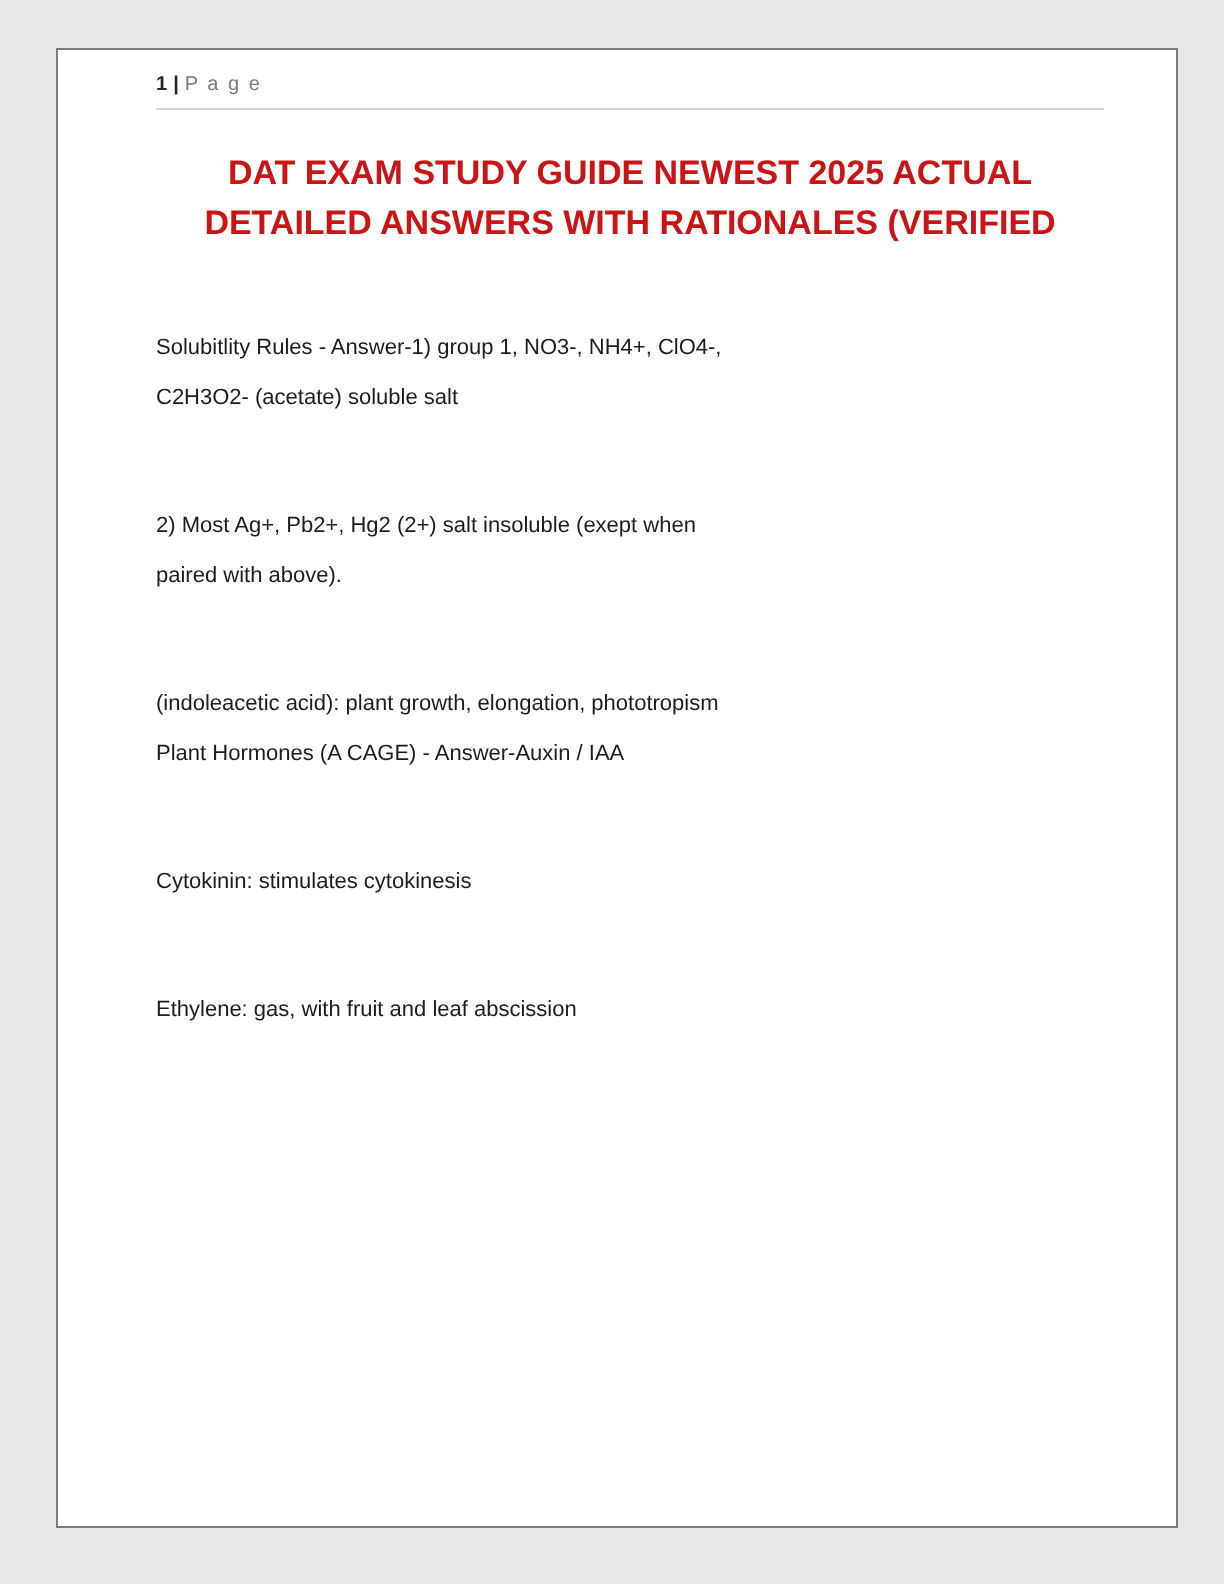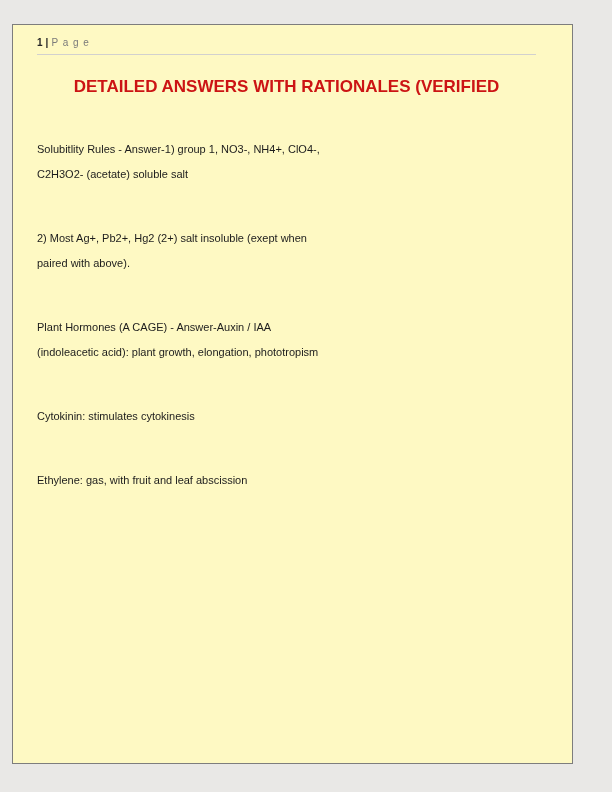--- a/index.html
+++ b/index.html
@@ -6,28 +6,28 @@
     margin: 0;
     padding: 0;
     width: 612px;
     height: 792px;
     background: #e9e8e6;
     font-family: "Liberation Sans", "DejaVu Sans", sans-serif;
     overflow: hidden;
   }
   .page {
     position: absolute;
-    left: 12px;
+    left: 28px;
     top: 24px;
     width: 561px;
     height: 740px;
     box-sizing: border-box;
-    background: #fef9c3;
+    background: #ffffff;
     border: 1px solid #7d7d7d;
-    padding: 11px 36px 0 24px;
+    padding: 11px 36px 0 49px;
   }
   .header {
     font-size: 10px;
     line-height: 13px;
     padding-bottom: 5px;
     border-bottom: 1px solid #d2d1cf;
     margin-bottom: 19px;
     white-space: nowrap;
   }
   .pg-num {
@@ -70,38 +70,39 @@
 </head>
 <body>
 
 <div class="page">
 
   <div class="header">
     <span class="pg-num">1</span><span class="pg-sep">|</span><span class="pg-label">P a g e</span>
   </div>
 
   <h1 class="title">
+    <span class="line title-line">DAT EXAM STUDY GUIDE NEWEST 2025 ACTUAL</span>
     <span class="line title-line">DETAILED ANSWERS WITH RATIONALES (VERIFIED</span>
   </h1>
 
   <div class="content">
 
     <p class="para">
       <span class="line">Solubitlity Rules - Answer-1) group 1, NO3-, NH4+, ClO4-,</span>
       <span class="line">C2H3O2- (acetate) soluble salt</span>
     </p>
 
     <p class="para">
       <span class="line">2) Most Ag+, Pb2+, Hg2 (2+) salt insoluble (exept when</span>
       <span class="line">paired with above).</span>
     </p>
 
     <p class="para">
+      <span class="line">(indoleacetic acid): plant growth, elongation, phototropism</span>
       <span class="line">Plant Hormones (A CAGE) - Answer-Auxin / IAA</span>
-      <span class="line">(indoleacetic acid): plant growth, elongation, phototropism</span>
     </p>
 
     <p class="para">
       <span class="line">Cytokinin: stimulates cytokinesis</span>
     </p>
 
 
 
     <p class="para">
       <span class="line">Ethylene: gas, with fruit and leaf abscission</span>

